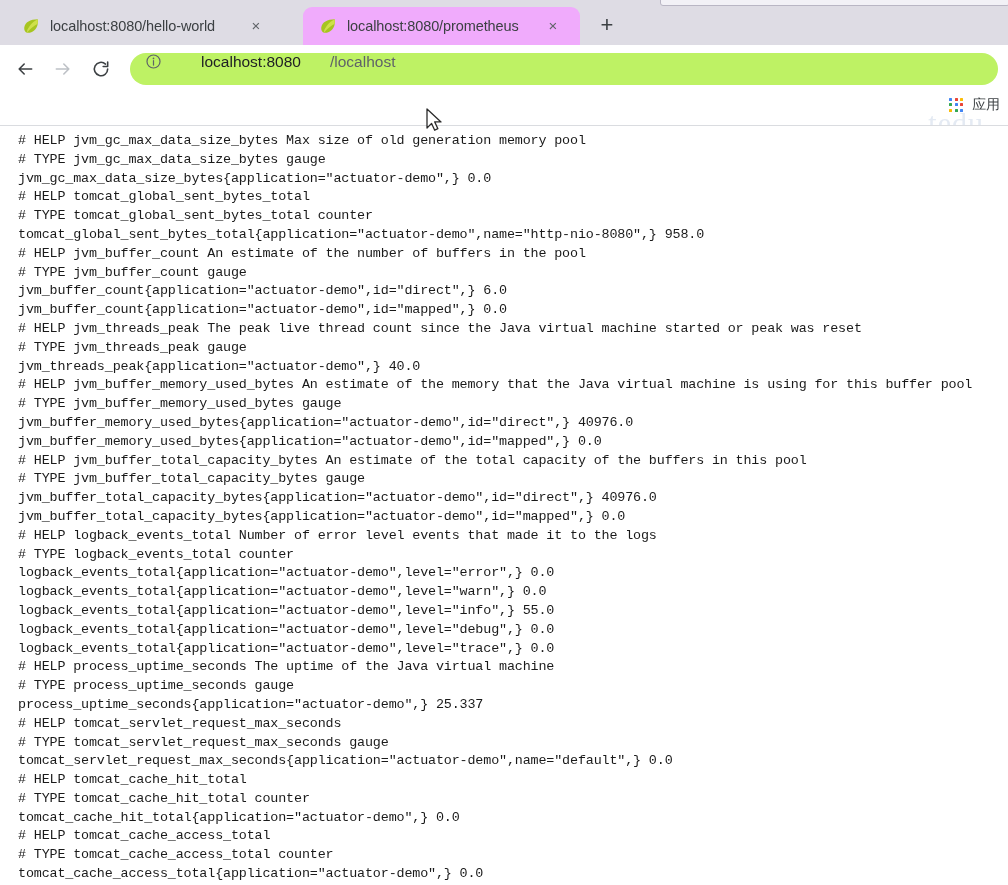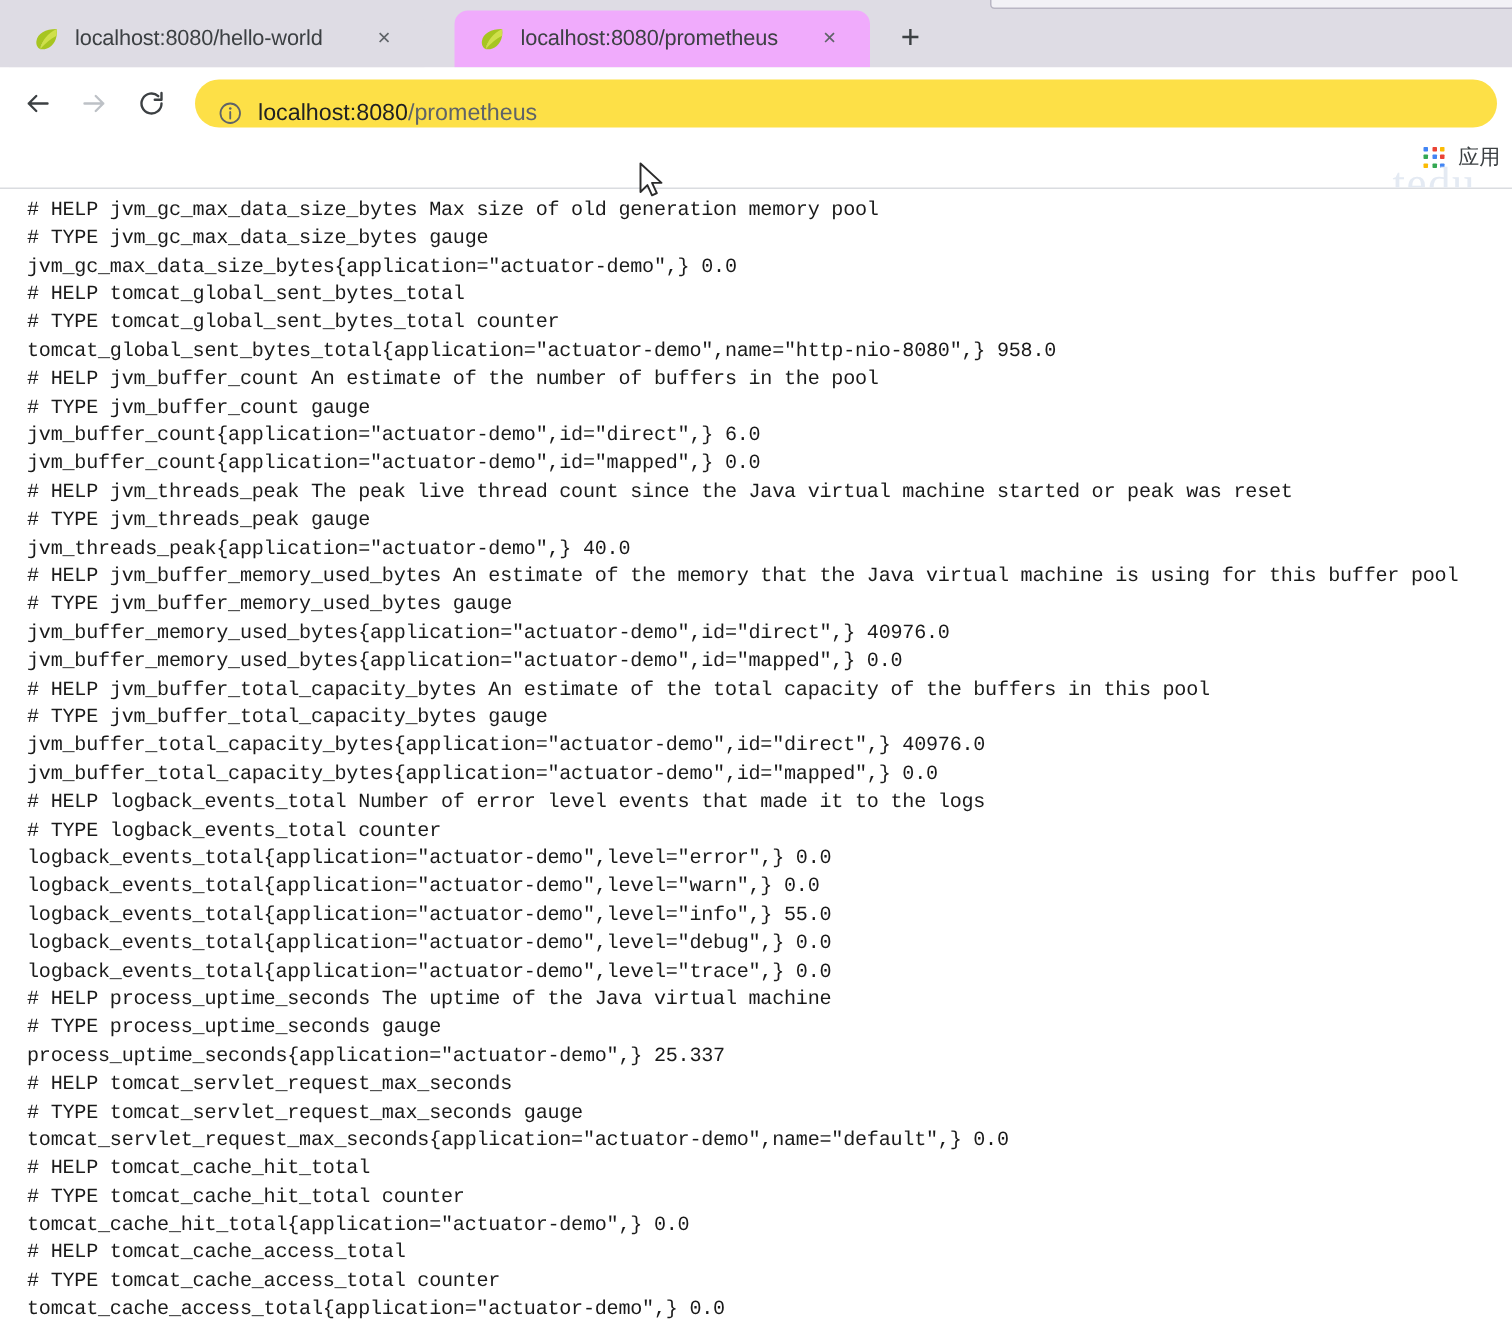--- a/index.html
+++ b/index.html
@@ -92,28 +92,29 @@
     margin-right: 4px;
     border-radius: 50%;
     color: #5f6368;
     font-size: 20px;
   }
   .navbtn.back { color: #3c4043; }
   .navbtn.fwd { color: #bdc1c6; }
   .omnibox {
     flex: 1 1 auto;
     height: 32px;
-    background: #fde047;
+    background: #bef264;
     border-radius: 16px;
     display: flex;
-    align-items: flex-end;
+    align-items: flex-start;
     padding: 0 14px;
     margin-left: 8px;
     font-size: 15.5px;
     color: #3c4043;
+    gap: 29px;
   }
   .omnibox .info-icon {
     flex: 0 0 18px; height: 18px;
     margin-right: 10px;
     display: flex; align-items: center; justify-content: center;
   }
   .url-host { color: #202124; }
   .url-path { color: #5f6368; }
 
   
@@ -248,21 +249,21 @@
 
   <div class="omnibox">
     <span class="info-icon">
       <svg width="17" height="17" viewBox="0 0 24 24" aria-hidden="true">
         <circle cx="12" cy="12" r="9.2" fill="none" stroke="#5f6368" stroke-width="1.7"></circle>
         <circle cx="12" cy="7.6" r="1.2" fill="#5f6368"></circle>
         <path d="M12 10.8v6.2" stroke="#5f6368" stroke-width="1.7" stroke-linecap="round"></path>
       </svg>
     </span>
     <span class="url-host">localhost:8080</span>
-      <span class="url-path">/prometheus</span>
+      <span class="url-path">/localhost</span>
   </div>
 
   <div class="cursor">
     <svg width="18" height="26" viewBox="0 0 18 26" aria-hidden="true">
       <path d="M1 1l0 19 4.6-4.6 3.1 6.8 3.2-1.5-3.2-6.8 6.3 0z" fill="#ffffff" stroke="#2b2b2b" stroke-width="1.3" stroke-linejoin="round"></path>
     </svg>
   </div>
 </div>
 
 <div class="bookmarks">

